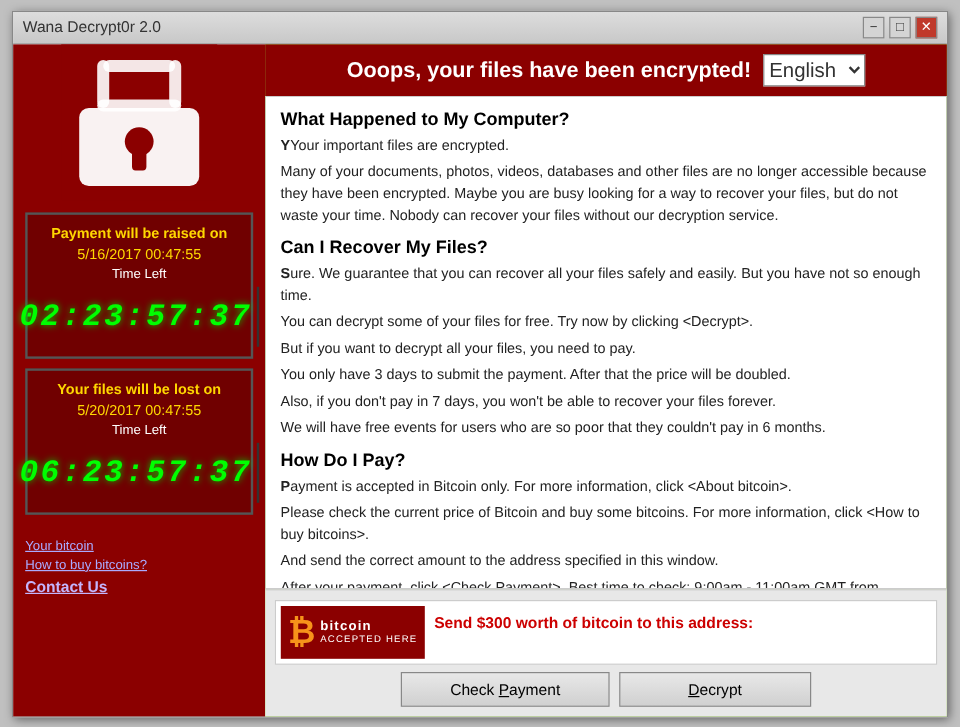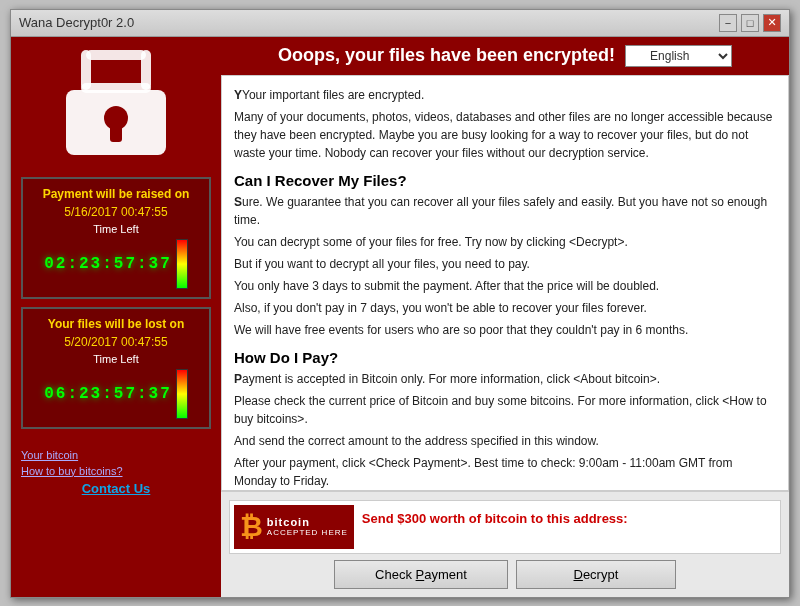--- a/index.html
+++ b/index.html
@@ -104,52 +104,52 @@
     }
     .timer-display {
       display: flex;
       align-items: center;
       justify-content: center;
       gap: 4px;
     }
     .timer-digits {
       color: #00ff00;
       font-family: 'Courier New', monospace;
-      font-size: 16px;
+      font-size: 26px;
       font-weight: bold;
       letter-spacing: 2px;
       text-shadow: 0 0 6px #00cc00;
+      font-style: italic;
     }
     .timer-bar {
       width: 12px;
       height: 50px;
       background: linear-gradient(to bottom, #ff0000 0%, #ffff00 50%, #00ff00 100%);
       border: 1px solid #333;
     }
     .links-section {
       margin-top: 12px;
       width: 190px;
     }
     .small-link {
       color: #aaaaff;
       font-size: 11px;
       text-decoration: underline;
       cursor: pointer;
       display: block;
       margin-bottom: 4px;
     }
     .contact-link {
-      color: #0ea5e9;
+      color: #c4b5fd;
       font-size: 13px;
       font-weight: bold;
       text-decoration: underline;
       cursor: pointer;
       margin-top: 4px;
       display: block;
-      text-align: center;
     }
     
     .right-panel {
       flex: 1;
       display: flex;
       flex-direction: column;
       background: #84cc16;
     }
     .right-header {
       background: #8b0000;
@@ -157,22 +157,22 @@
       text-align: center;
       padding: 8px;
       font-size: 18px;
       font-weight: bold;
       display: flex;
       align-items: center;
       justify-content: center;
       gap: 10px;
     }
     .lang-select {
-      font-size: 12px;
-      padding: 2px 20px;
+      font-size: 17px;
+      padding: 2px 0;
       background: #fff;
       border: 1px solid #888;
       color: #333;
       cursor: pointer;
     }
     .text-area {
       flex: 1;
       overflow-y: auto;
       padding: 10px 12px;
       background: white;
@@ -341,20 +341,21 @@
         <span>Ooops, your files have been encrypted!</span>
         <select class="lang-select">
           <option>English</option>
           <option>Chinese</option>
           <option>Spanish</option>
           <option>Russian</option>
         </select>
       </div>
 
       <div class="text-area">
+        <h2>What Happened to My Computer?</h2>
         <p><span class="first-letter">Y</span><span>Your important files are encrypted.</span></p>
         <p>Many of your documents, photos, videos, databases and other files are no longer accessible because they have been encrypted. Maybe you are busy looking for a way to recover your files, but do not waste your time. Nobody can recover your files without our decryption service.</p>
 
         <h2>Can I Recover My Files?</h2>
         <p><strong>S</strong>ure. We guarantee that you can recover all your files safely and easily. But you have not so enough time.</p>
         <p>You can decrypt some of your files for free. Try now by clicking &lt;Decrypt&gt;.</p>
         <p>But if you want to decrypt all your files, you need to pay.</p>
         <p>You only have 3 days to submit the payment. After that the price will be doubled.</p>
         <p>Also, if you don't pay in 7 days, you won't be able to recover your files forever.</p>
         <p>We will have free events for users who are so poor that they couldn't pay in 6 months.</p>

